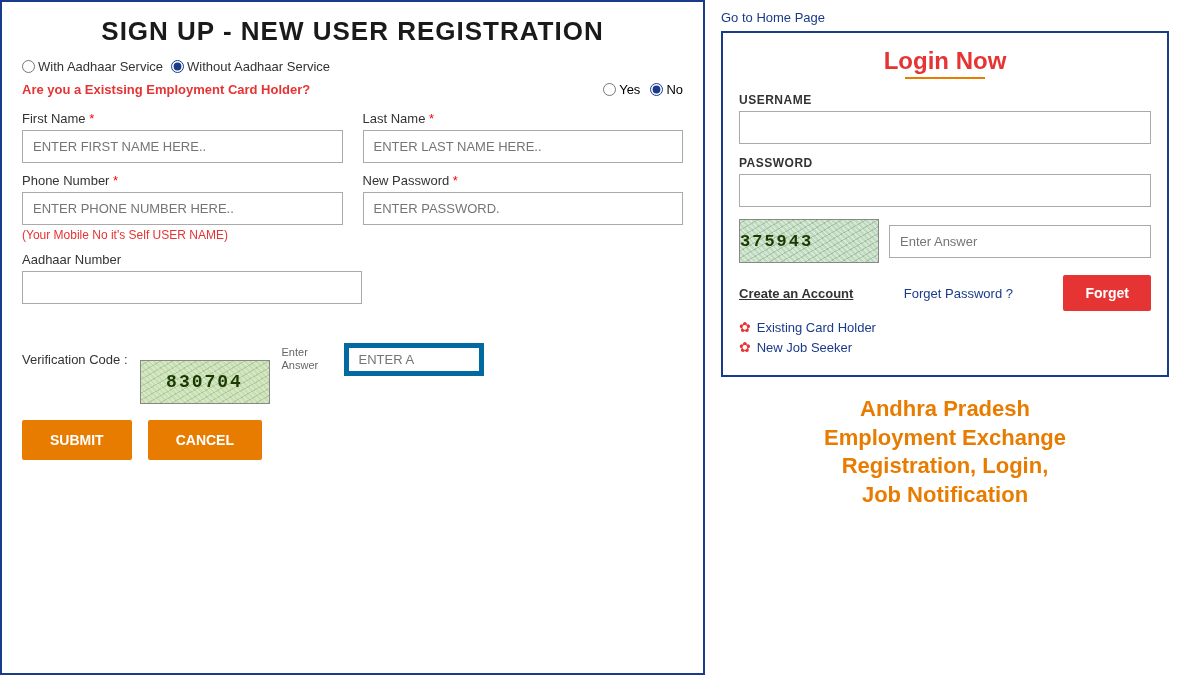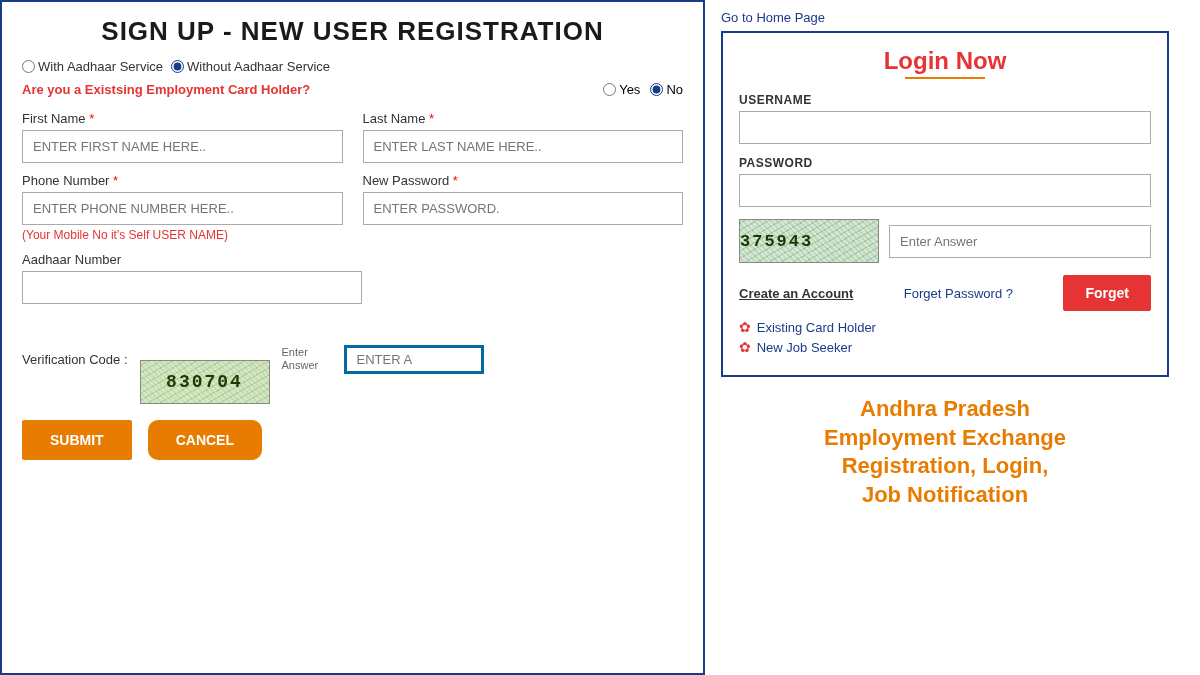--- a/index.html
+++ b/index.html
@@ -174,21 +174,21 @@
     }
 
     .captcha-enter-label {
       font-size: 11px;
       color: #666;
       max-width: 50px;
       line-height: 1.2;
     }
 
     .captcha-input {
-      border: 3px solid #0369a1;
+      border: 5px solid #0369a1;
       padding: 4px 10px;
       font-size: 13px;
       width: 140px;
       outline: none;
     }
 
     .button-row {
       display: flex;
       gap: 16px;
       margin-top: 4px;
@@ -206,21 +206,21 @@
     }
 
     .btn-cancel {
       background: #e87c00;
       color: white;
       border: none;
       padding: 12px 28px;
       font-size: 14px;
       font-weight: bold;
       cursor: pointer;
-      border-radius: 10px;
+      border-radius: 2px;
     }
 
     
     .right-panel {
       width: 480px;
       padding: 10px 16px;
       display: flex;
       flex-direction: column;
     }
 

